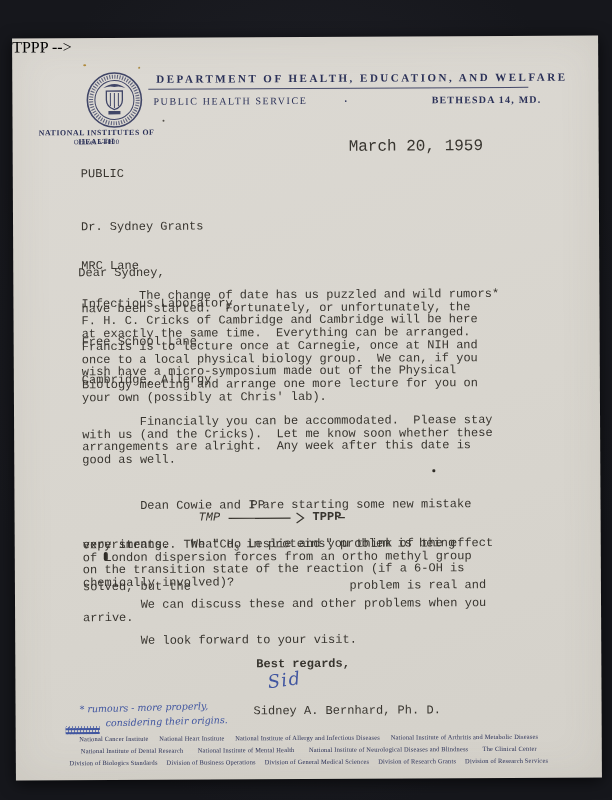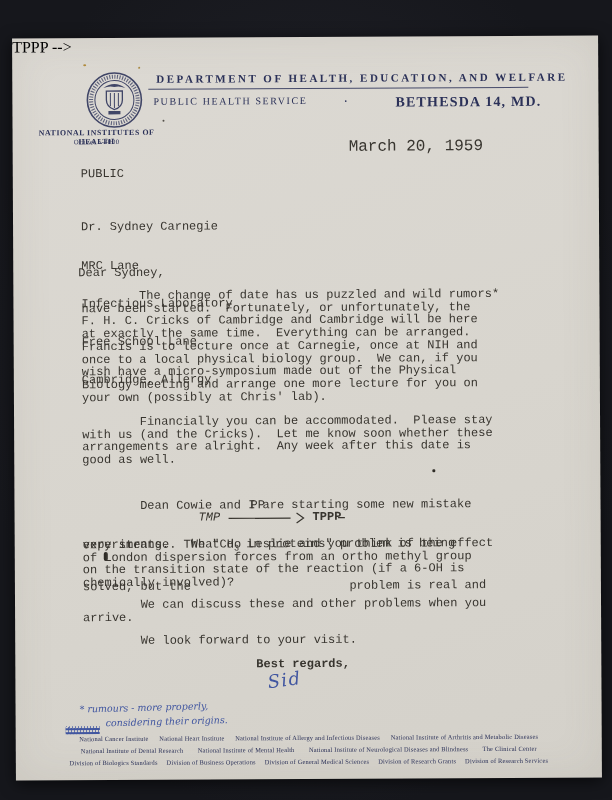--- a/index.html
+++ b/index.html
@@ -20,21 +20,21 @@
     font-size:12px;line-height:12.7px;white-space:pre;
     color:#38352f;
   }
   .navy{color:#2b3158;}
   .dept-line{
     font-family:"Liberation Serif", serif;font-size:11px;font-weight:600;
     letter-spacing:2.5px;white-space:pre;
   }
   .rule{height:1px;background:#2b3158;opacity:.85;}
   .phs{font-size:10px;font-weight:400;letter-spacing:1.6px;white-space:pre;}
-  .beth{font-size:14px;font-weight:700;letter-spacing:1.2px;white-space:pre;}
+  .beth{font-size:10px;font-weight:700;letter-spacing:1.2px;white-space:pre;}
   .sep-dot{font-size:10px;font-weight:700;}
   .nih-line{font-size:7.8px;font-weight:700;letter-spacing:.6px;text-align:center;}
   .phone-line{font-size:6.8px;letter-spacing:.4px;text-align:center;}
   .hand{
     font-family:"DejaVu Serif", serif;font-style:italic;color:#4156a0;
     white-space:pre;
   }
   .signature{
     font-size:18px;letter-spacing:1.5px;transform:rotate(-7deg);
   }
@@ -90,21 +90,21 @@
   <div class="abs navy beth" style="right:57px;top:58px;">BETHESDA 14, MD.</div>
   <div class="abs navy nih-line" style="left:12px;top:90px;width:144px;">NATIONAL INSTITUTES OF HEALTH</div>
   <div class="abs navy phone-line" style="left:12px;top:100px;width:144px;">OLiver 6-4000</div>
 
   
   <div class="abs mono" style="left:336px;top:104px;font-size:16px;">March 20, 1959</div>
 
   
   <div class="abs mono" style="left:68px;top:130px;">PUBLIC</div>
   <div class="abs mono" style="left:68px;top:158px;">
-    <div>Dr. Sydney Carnegie</div>
+    <div>Dr. Sydney Grants</div>
     <div>MRC Lane</div>
     <div>Infectious Laboratory</div>
     <div>Free School Lane</div>
     <div>Cambridge, Allergy</div>
   </div>
 
   
   <div class="abs mono" style="left:52px;top:229px;margin-left:13px;">Dear Sydney,</div>
 
   
@@ -147,20 +147,21 @@
 of London dispersion forces from an ortho methyl group
 on the transition state of the reaction (if a 6-OH is
 chemically involved)?</div>
   <div class="abs mono" style="left:68px;top:561px;">        We can discuss these and other problems when you
 arrive.</div>
   <div class="abs mono" style="left:68px;top:597px;">        We look forward to your visit.</div>
 
   
   <div class="abs mono" style="left:241px;top:621px;font-weight:bold;">Best regards,</div>
   <div class="abs hand signature" style="left:252px;top:632px;">Sid</div>
+  <div class="abs mono" style="left:238px;top:668px;">Sidney A. Bernhard, Ph. D.</div>
 
   
   <div class="abs hand footnote" style="left:64px;top:664px;">* rumours - more properly,</div>
   <div class="abs" style="left:50px;top:682px;">
     <span class="scribble"></span>
   </div>
   <div class="abs hand footnote" style="left:90px;top:678px;">considering their origins.</div>
 
   
   <div class="abs footer-line" style="left:0;top:697px;">National Cancer Institute      National Heart Institute      National Institute of Allergy and Infectious Diseases      National Institute of Arthritis and Metabolic Diseases</div>

